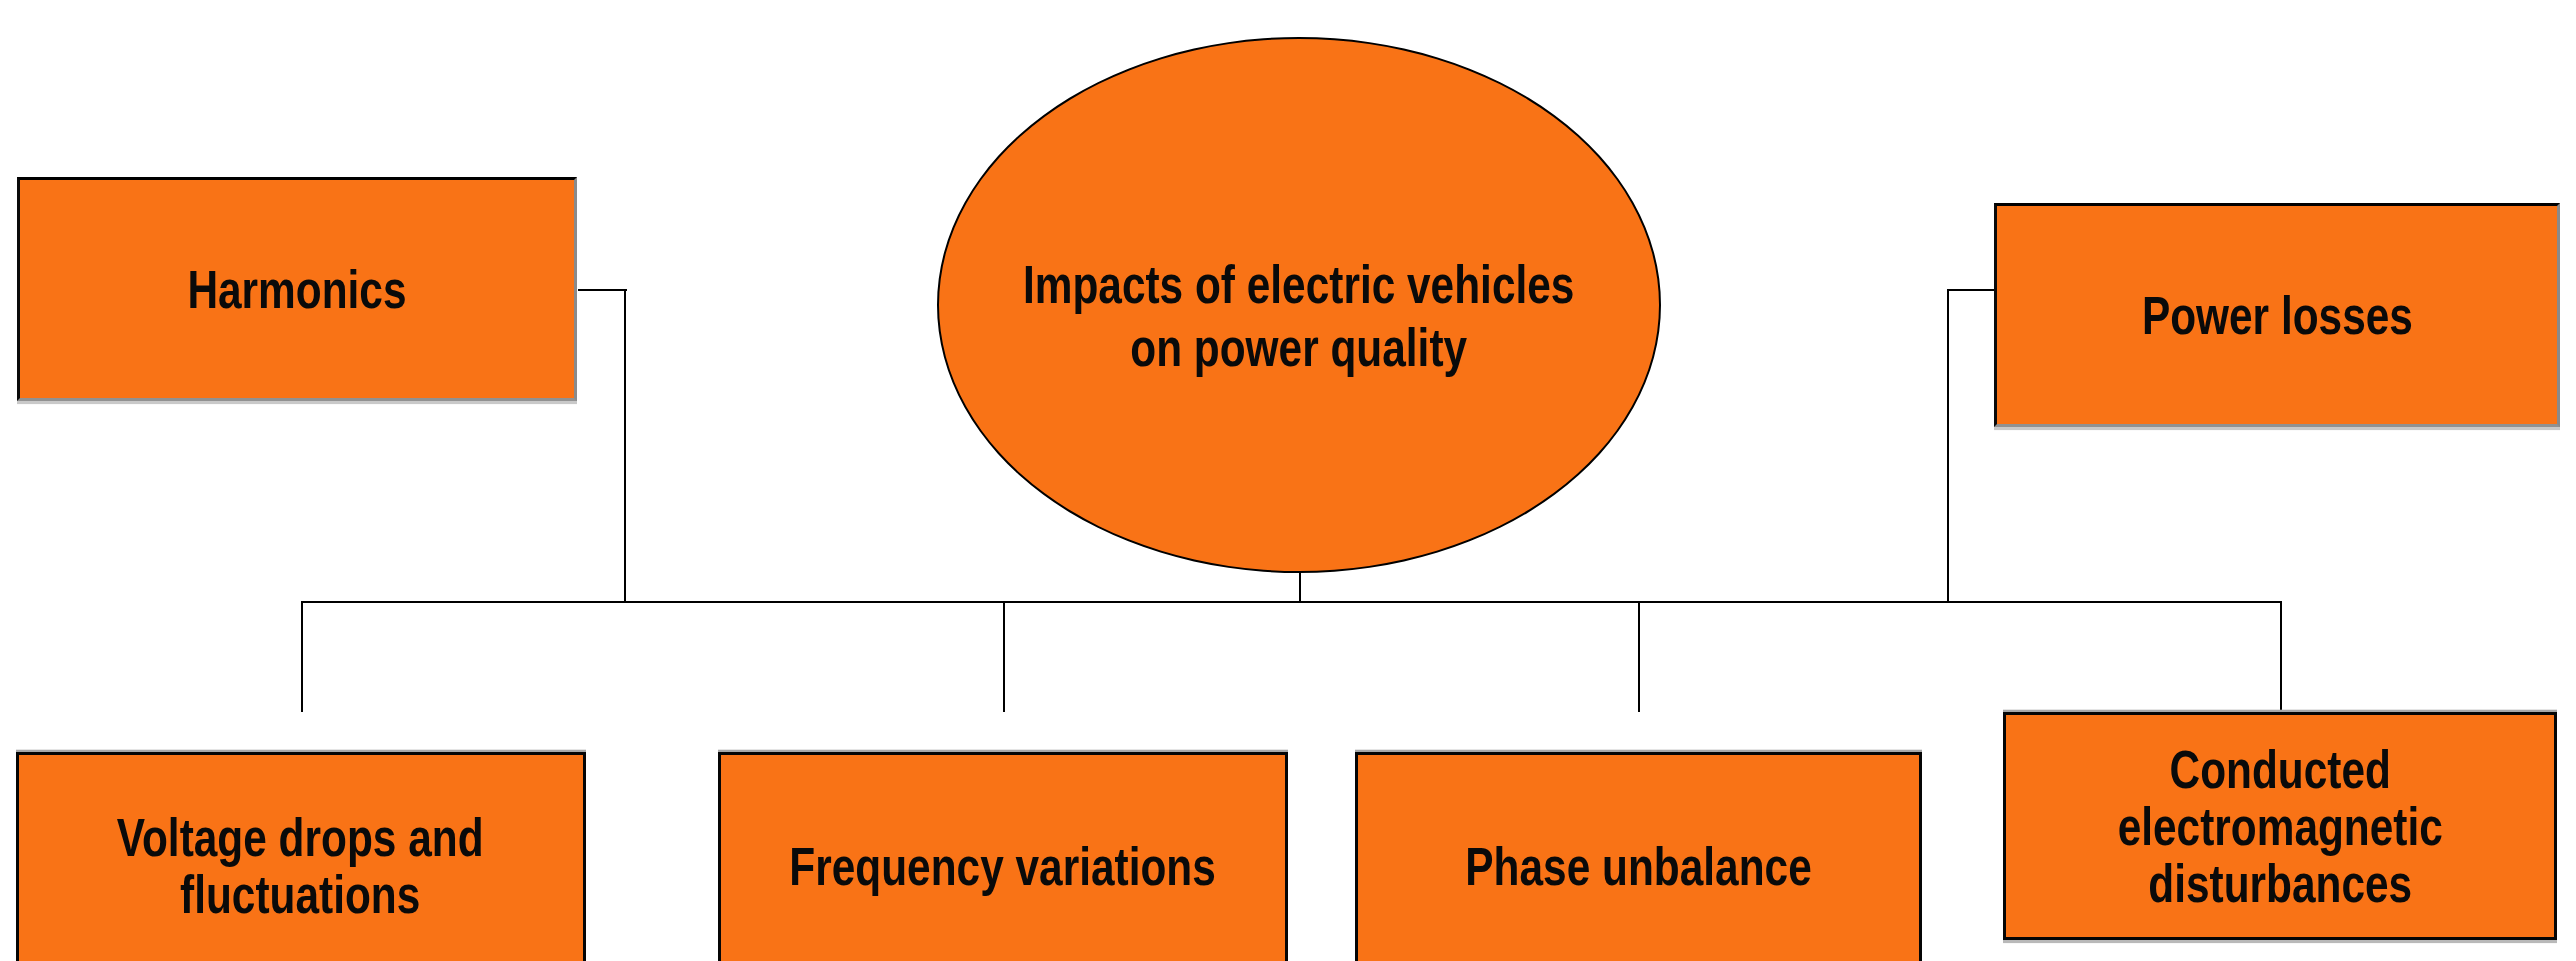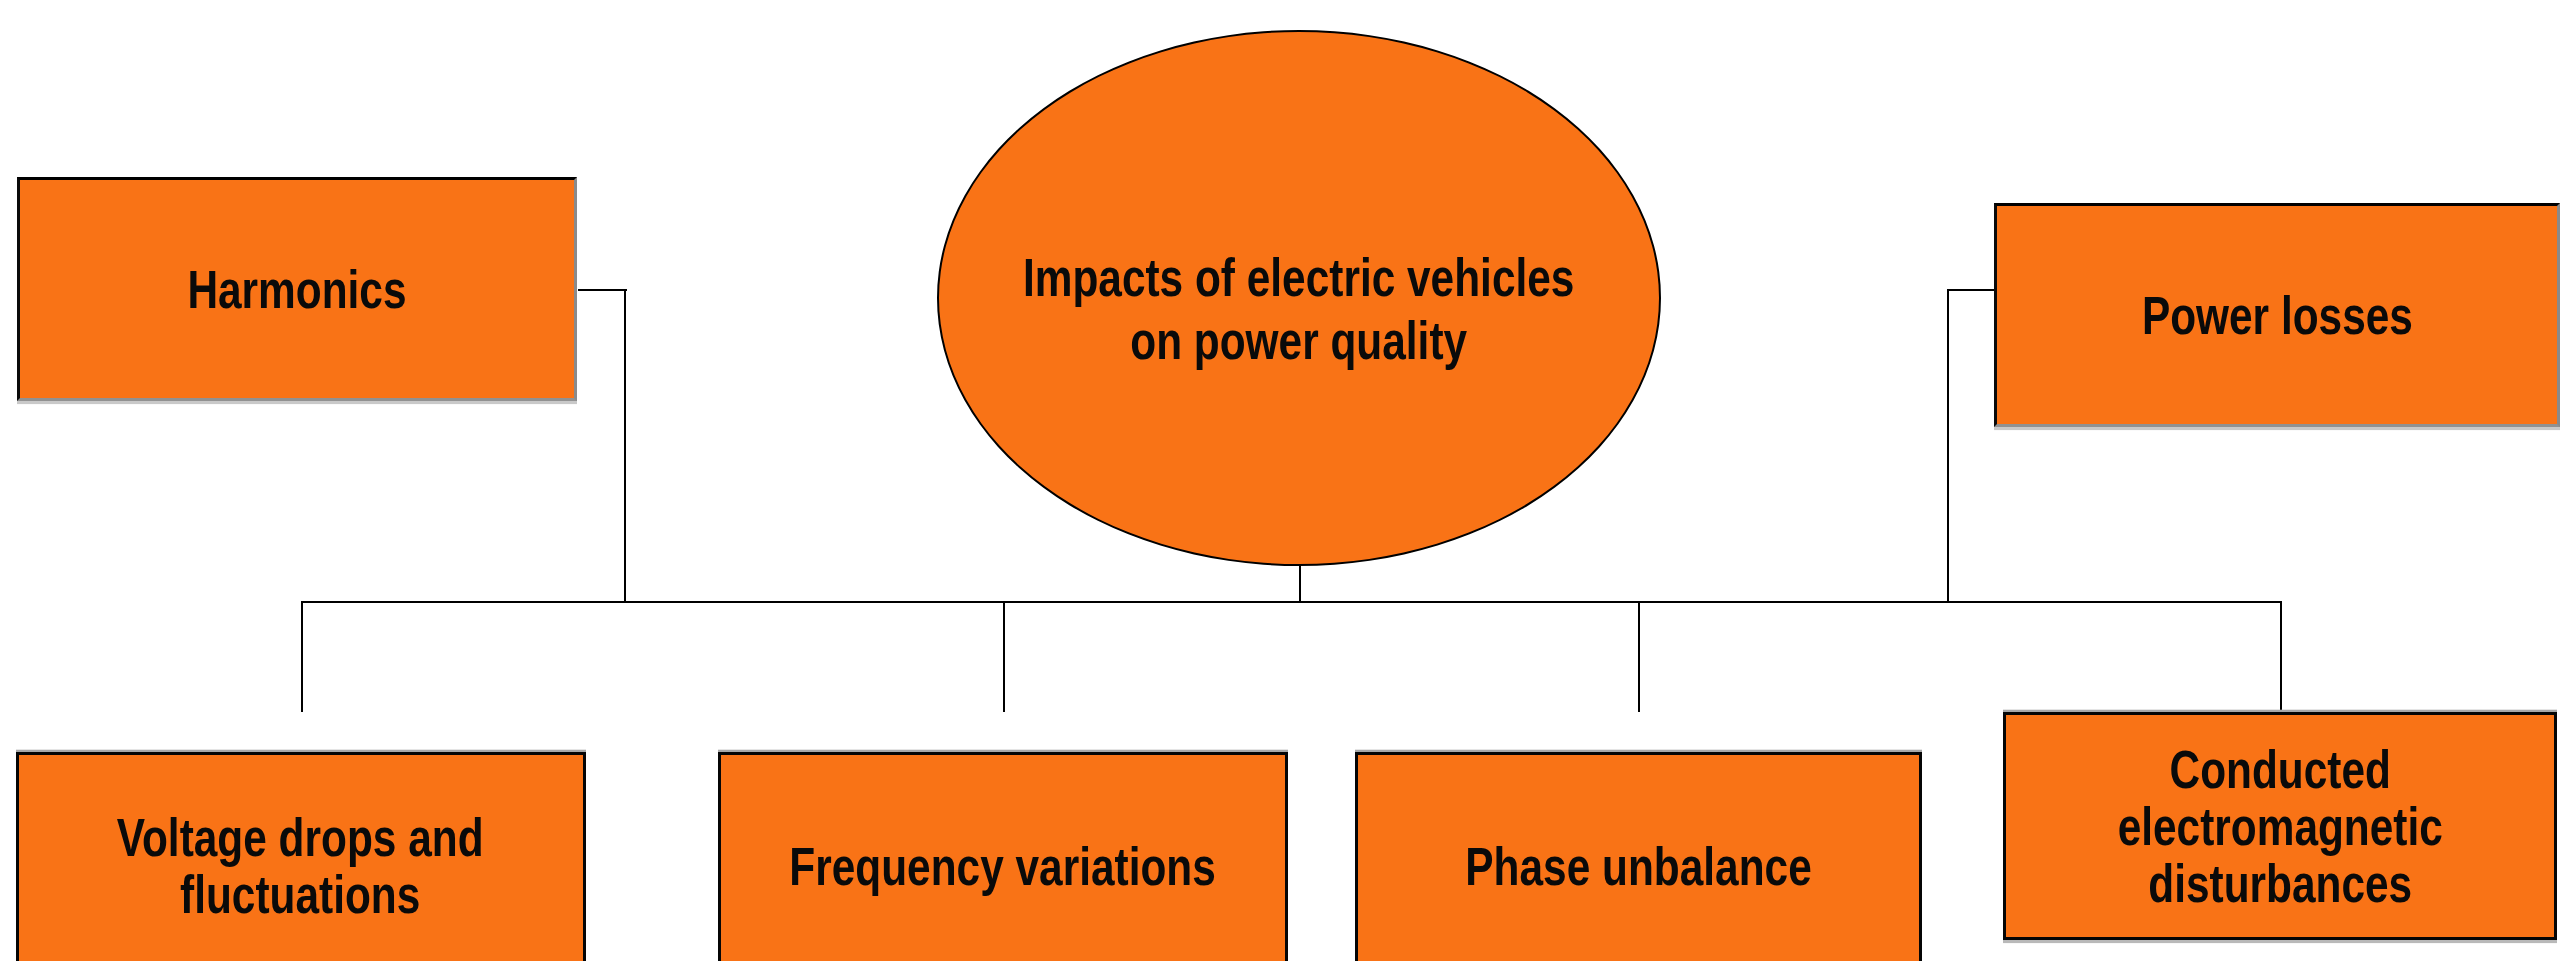--- a/index.html
+++ b/index.html
@@ -53,21 +53,21 @@
     transform:scaleX(0.8);
     transform-origin:50% 50%;
   }
   #node-harmonics {left:17px;   top:177px; width:554px; height:218px;}
   #node-power     {left:1994px; top:177px; width:560px; height:218px;margin-top:26px;}
   #node-voltage   {left:15.7px;   top:712px; width:564px; height:222px;}
   #node-frequency {left:718px;  top:712px; width:564px; height:222px;}
   #node-phase     {left:1355px; top:712px; width:561px; height:222px;}
   #node-conducted {left:2003px; top:672px; width:548px; height:222px;}
   #node-center{
-    left:937px; top:30px; width:720px; height:532px;
+    left:937px; top:37px; width:720px; height:532px;
     border:2.3px solid #000000;
     border-radius:50%;
   }
   #node-center .label{
     line-height:63px;
     padding-top:22px;
   }
 </style>
 </head>
 <body>

